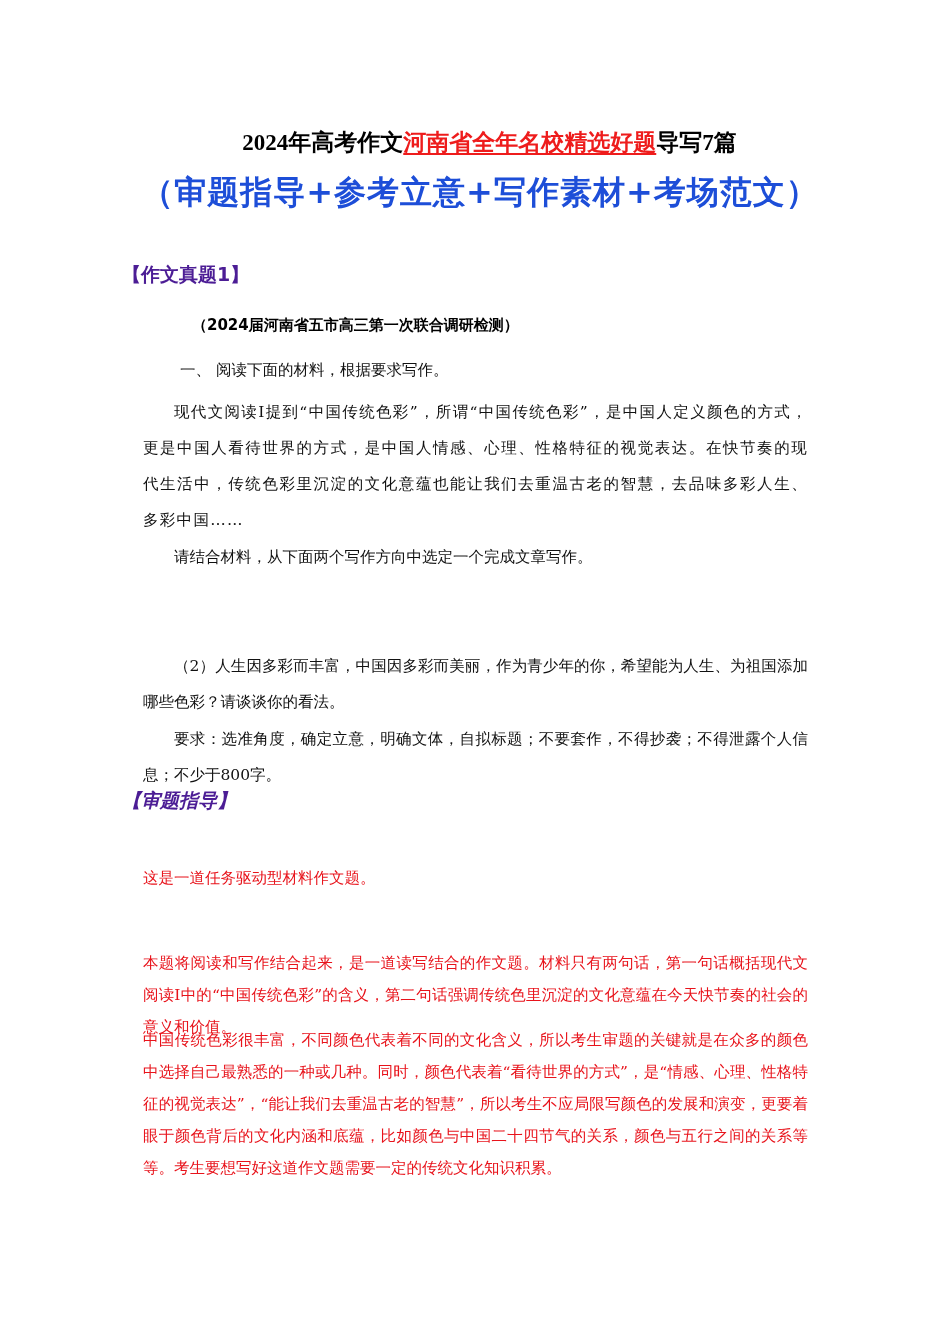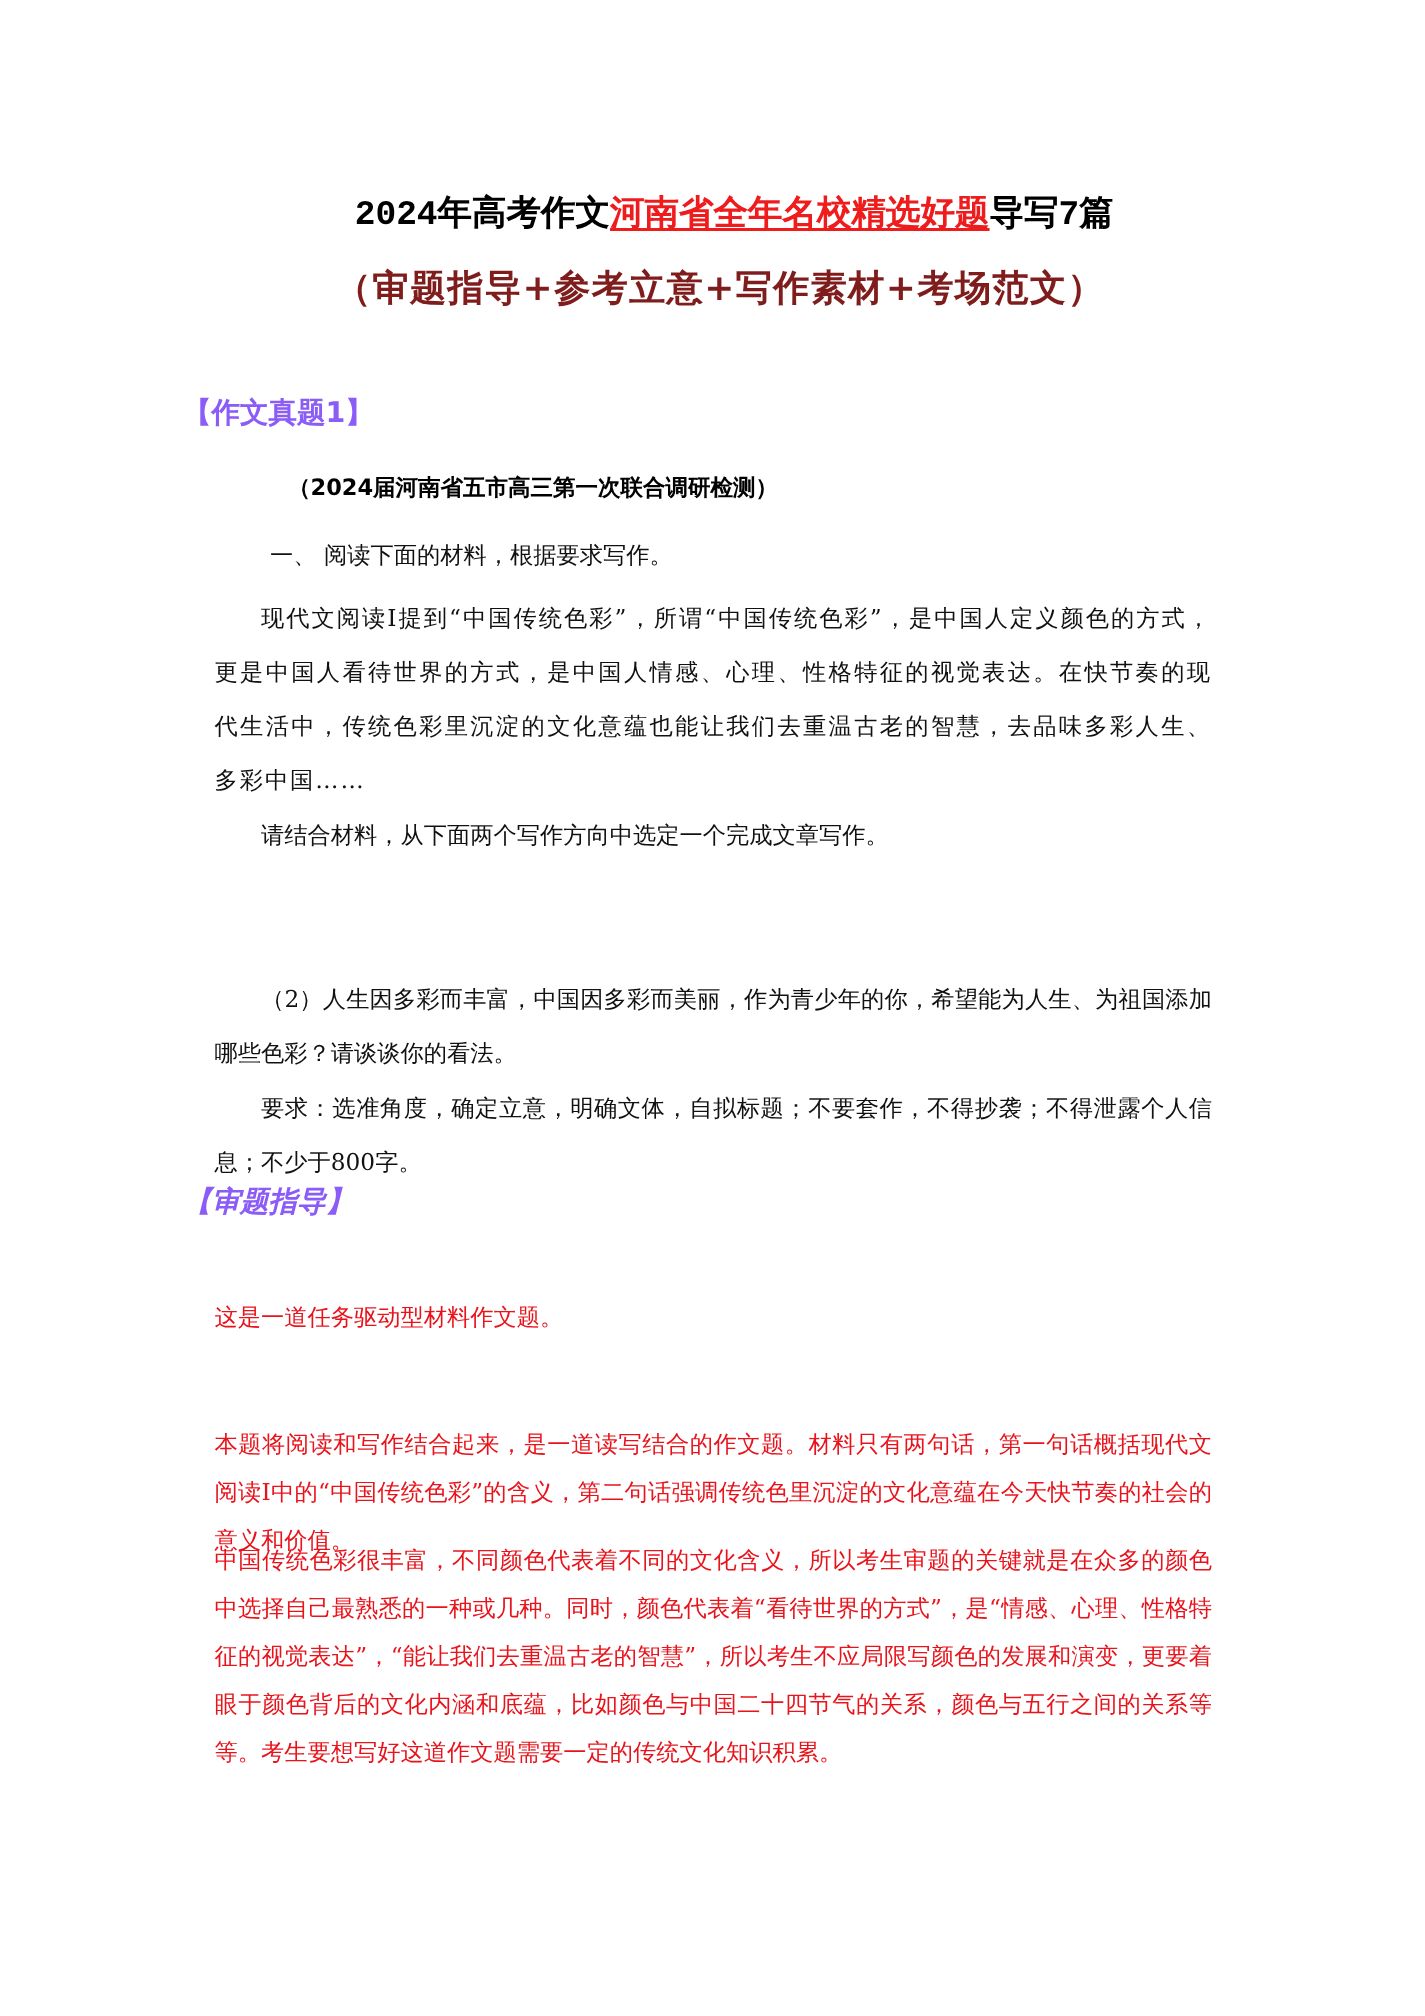--- a/index.html
+++ b/index.html
@@ -19,54 +19,54 @@
       position: absolute;
       left: 0; top: 0;
       width: 950px;
       height: 1344px;
     }
     .title {
       position: absolute;
       left: 0; right: 0;
       top: 126px;
       text-align: center;
-      font-family: Liberation Mono, monospace;
+      font-family: Liberation Serif, serif;
       font-weight: bold;
       font-size: 23px;
       line-height: 34px;
       color: #000000;
       white-space: nowrap;
       padding-left: 29px;
     }
     .title .hl {
       color: #ee1c1c;
       text-decoration: underline;
       text-decoration-thickness: 2px;
       text-underline-offset: 3px;
     }
     .subtitle {
       position: absolute;
       left: 10px; right: 0;
       top: 172px;
       text-align: center;
       font-family: "DejaVu Sans", "Liberation Sans", sans-serif;
       font-weight: bold;
-      font-size: 24px;
+      font-size: 32px;
       line-height: 40px;
-      color: #7f1d1d;
+      color: #1d4ed8;
       letter-spacing: 1px;
       white-space: nowrap;
     }
     .section-head {
       position: absolute;
       left: 122px;
       font-family: "DejaVu Sans", "Liberation Sans", sans-serif;
       font-weight: bold;
       font-size: 19px;
-      color: #8b5cf6;
+      color: #4c1d95;
       white-space: nowrap;
     }
     .source {
       position: absolute;
       left: 192px;
       top: 316px;
       font-family: "DejaVu Sans", "Liberation Sans", sans-serif;
       font-weight: bold;
       font-size: 15px;
       color: #000;

